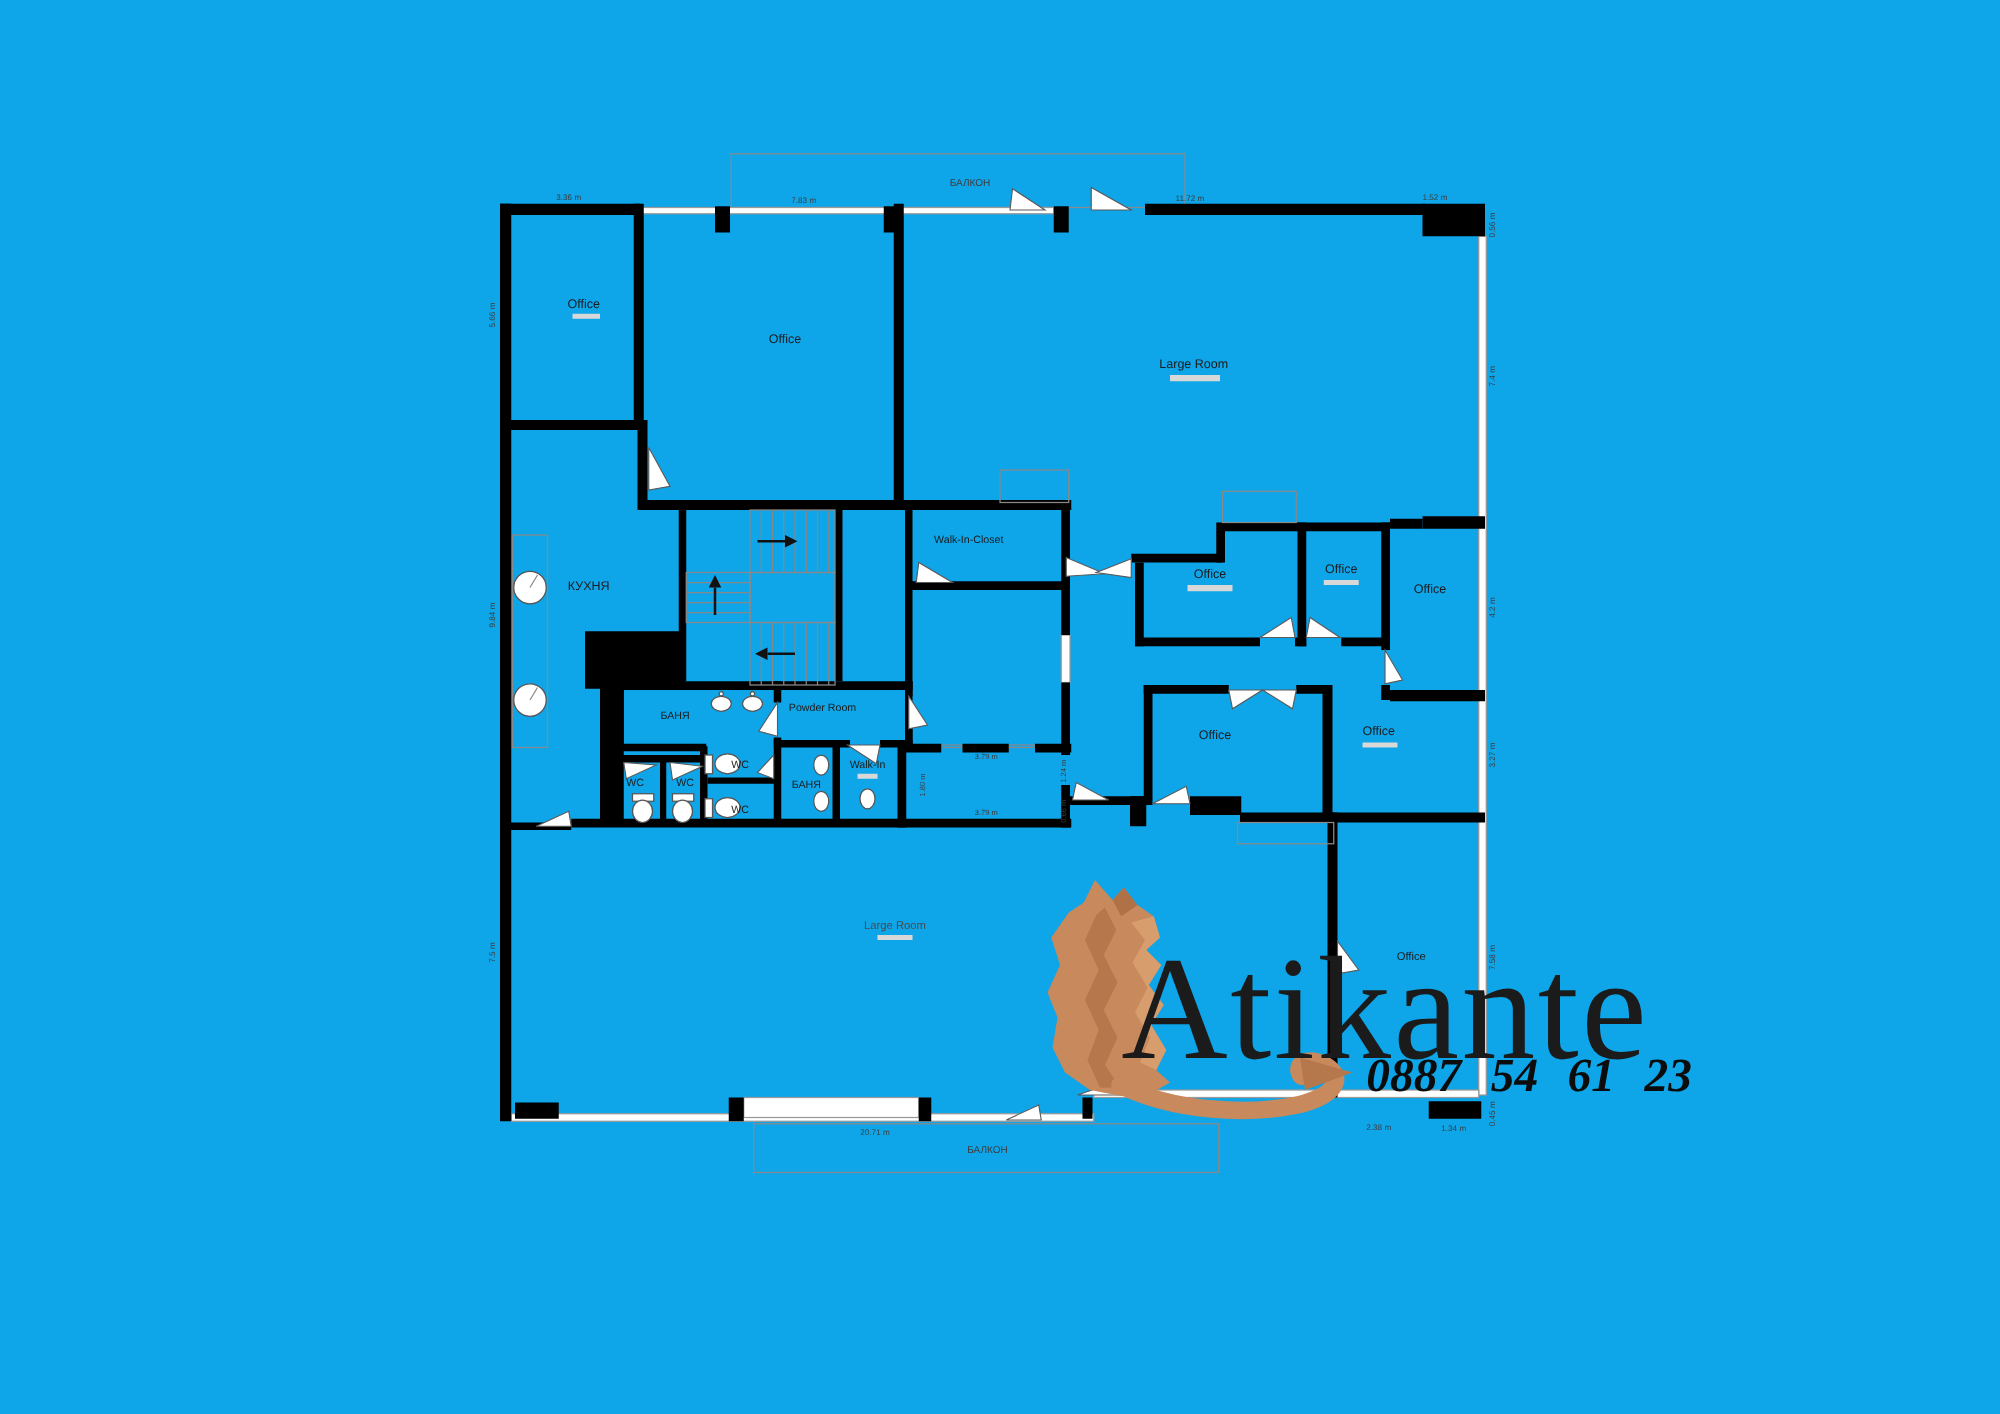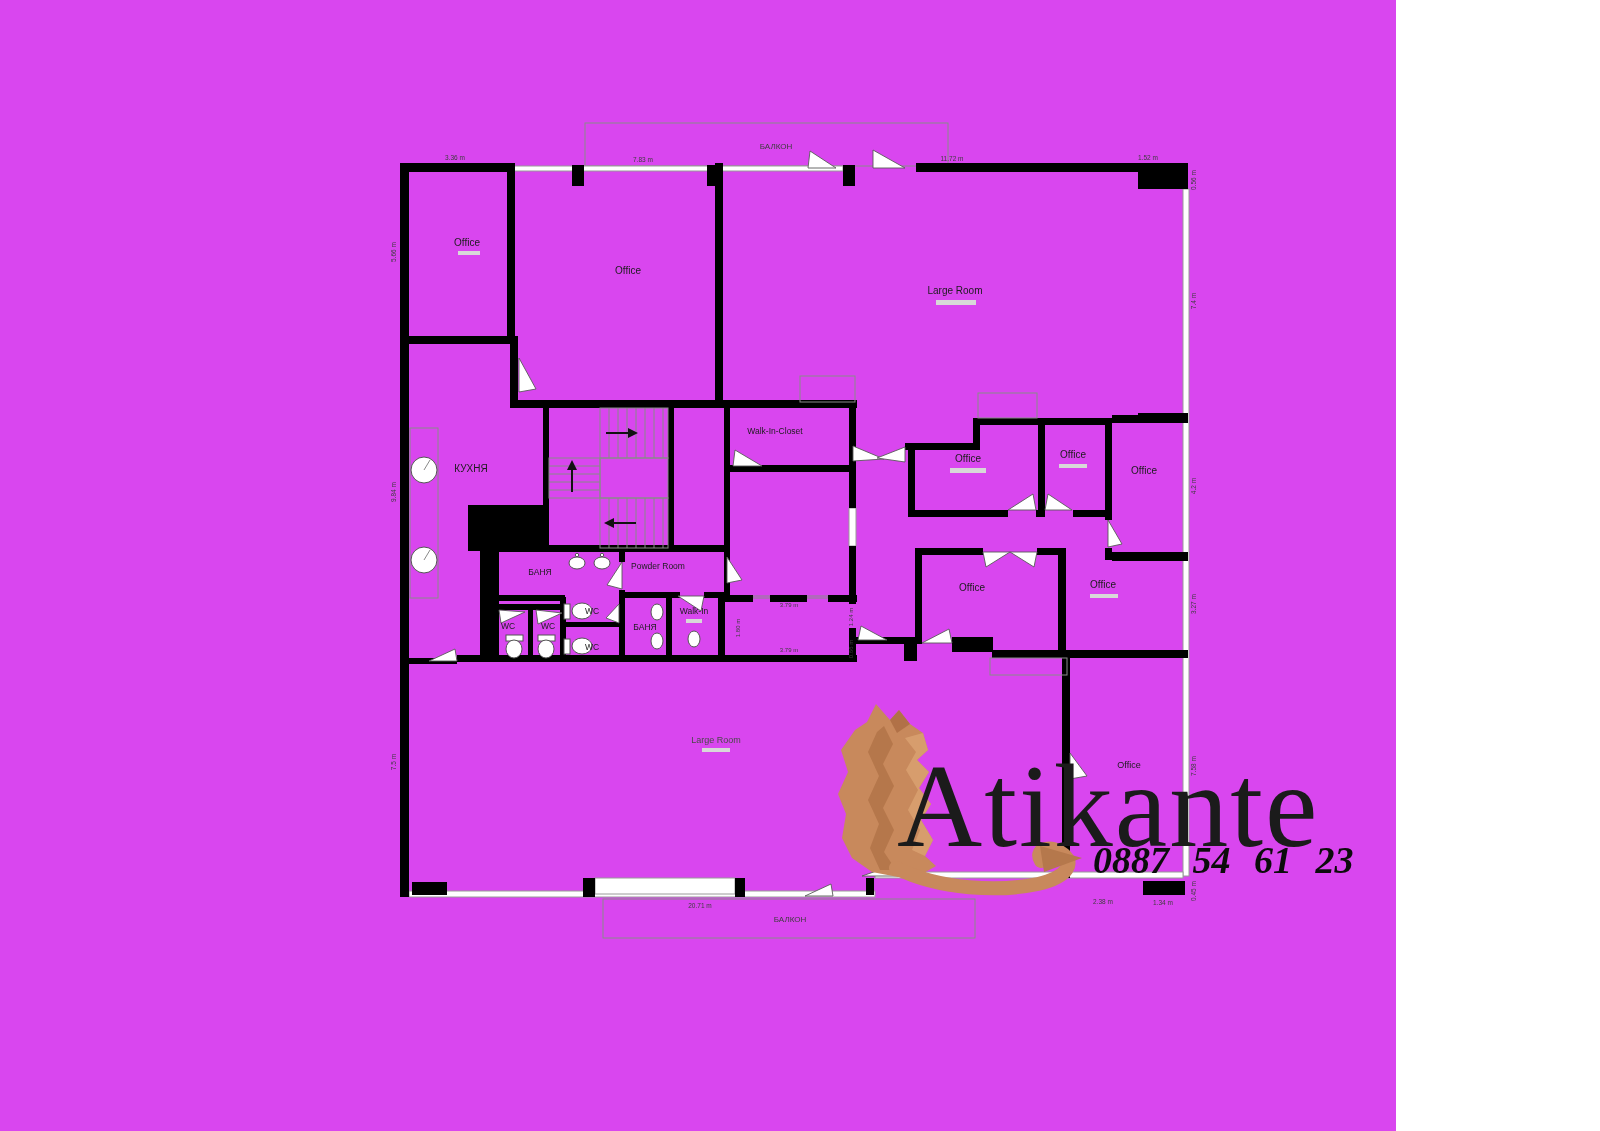--- a/index.html
+++ b/index.html
@@ -1,16 +1,16 @@
 <!DOCTYPE html>
 <html><head>
 <meta charset="utf-8">
 <style>
   html,body{margin:0;padding:0;background:#ffffff;}
-  #stage{position:relative;width:1396px;height:1131px;background:#d946ef;overflow:hidden;
+  #stage{position:relative;width:1600px;height:1131px;background:#0ea5e9;overflow:hidden;
          font-family:"Liberation Sans", sans-serif;}
   svg{position:absolute;left:0;top:0;}
   .wall{fill:#000000;stroke:none;}
   .thin{fill:none;stroke:#8a8a8a;stroke-width:1;}
   .win{fill:#ffffff;stroke:#9a9a9a;stroke-width:1;}
   .door{fill:#ffffff;stroke:#5a5a5a;stroke-width:0.9;}
   .fix{fill:#ffffff;stroke:#555555;stroke-width:1;}
   .tread{fill:none;stroke:#888888;stroke-width:1;}
   .arrow{stroke:#111111;stroke-width:2;}
   .ah{fill:#111111;}

